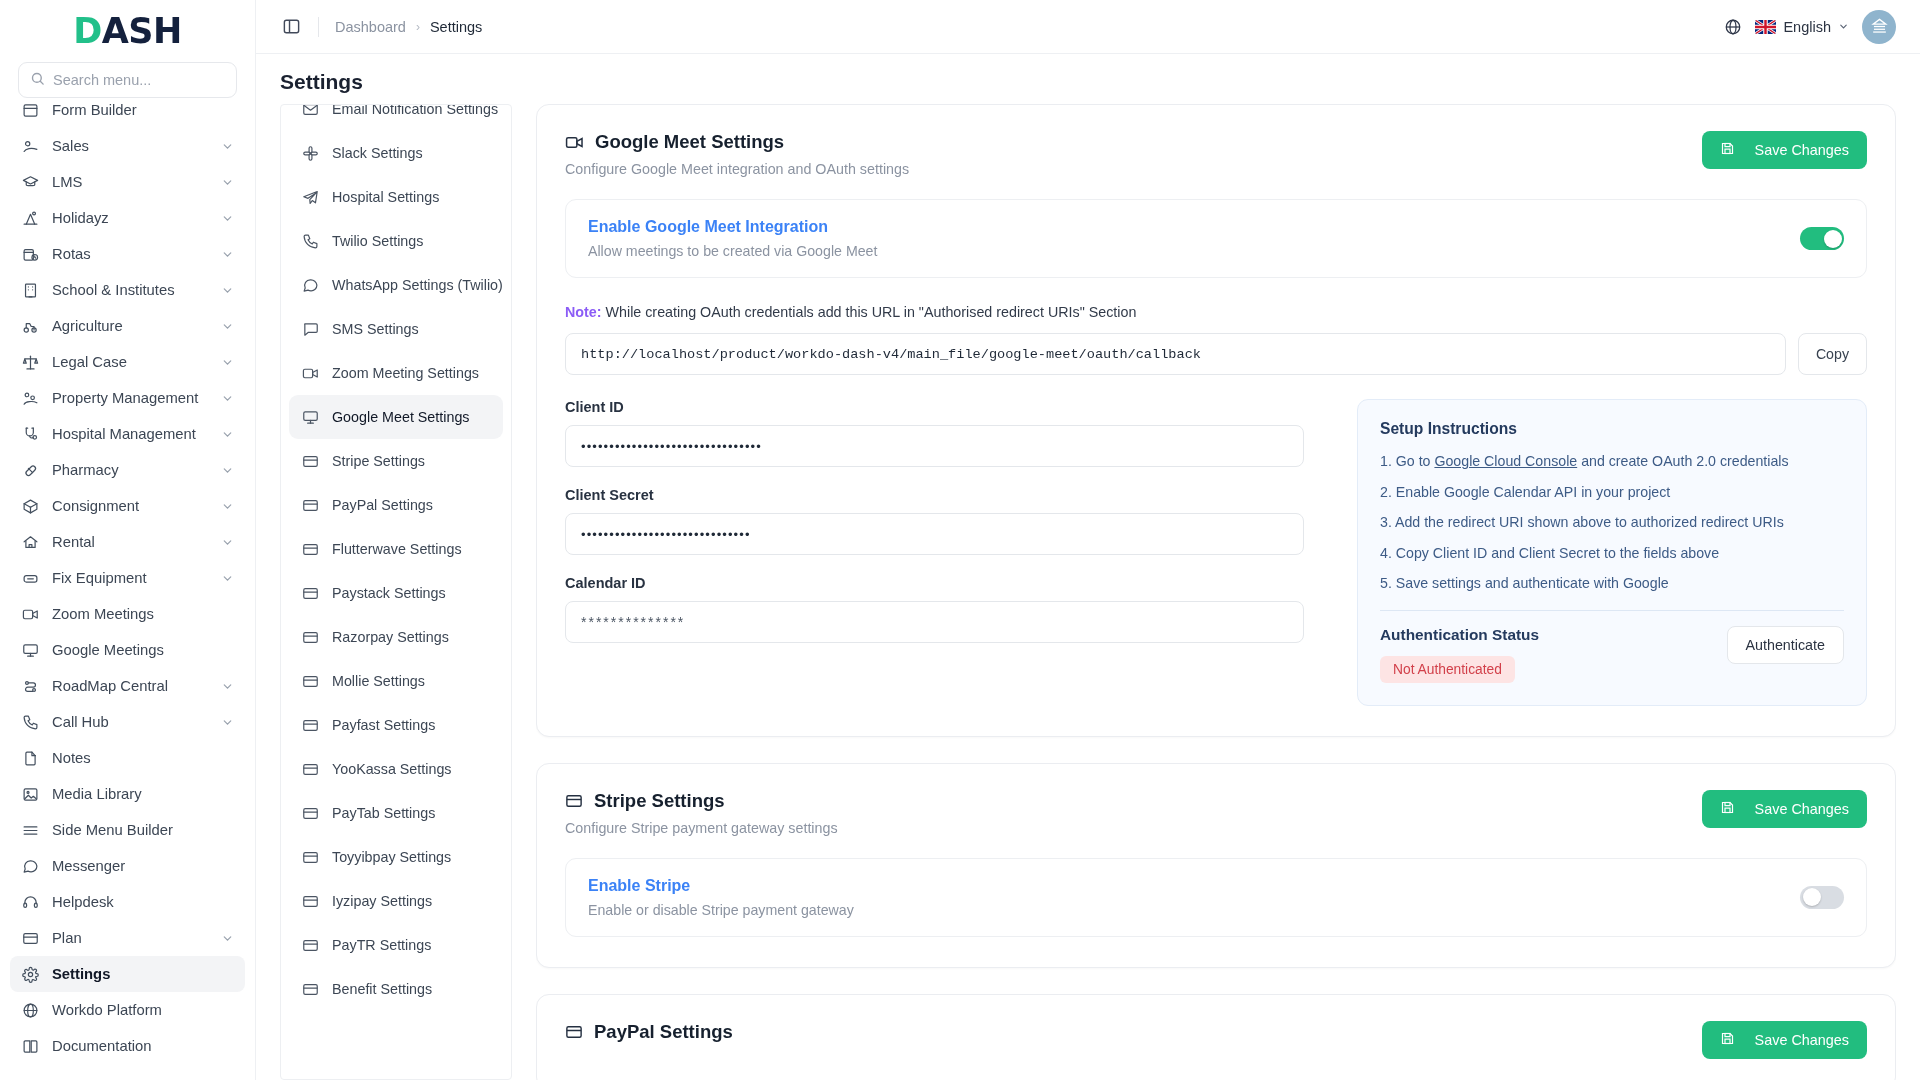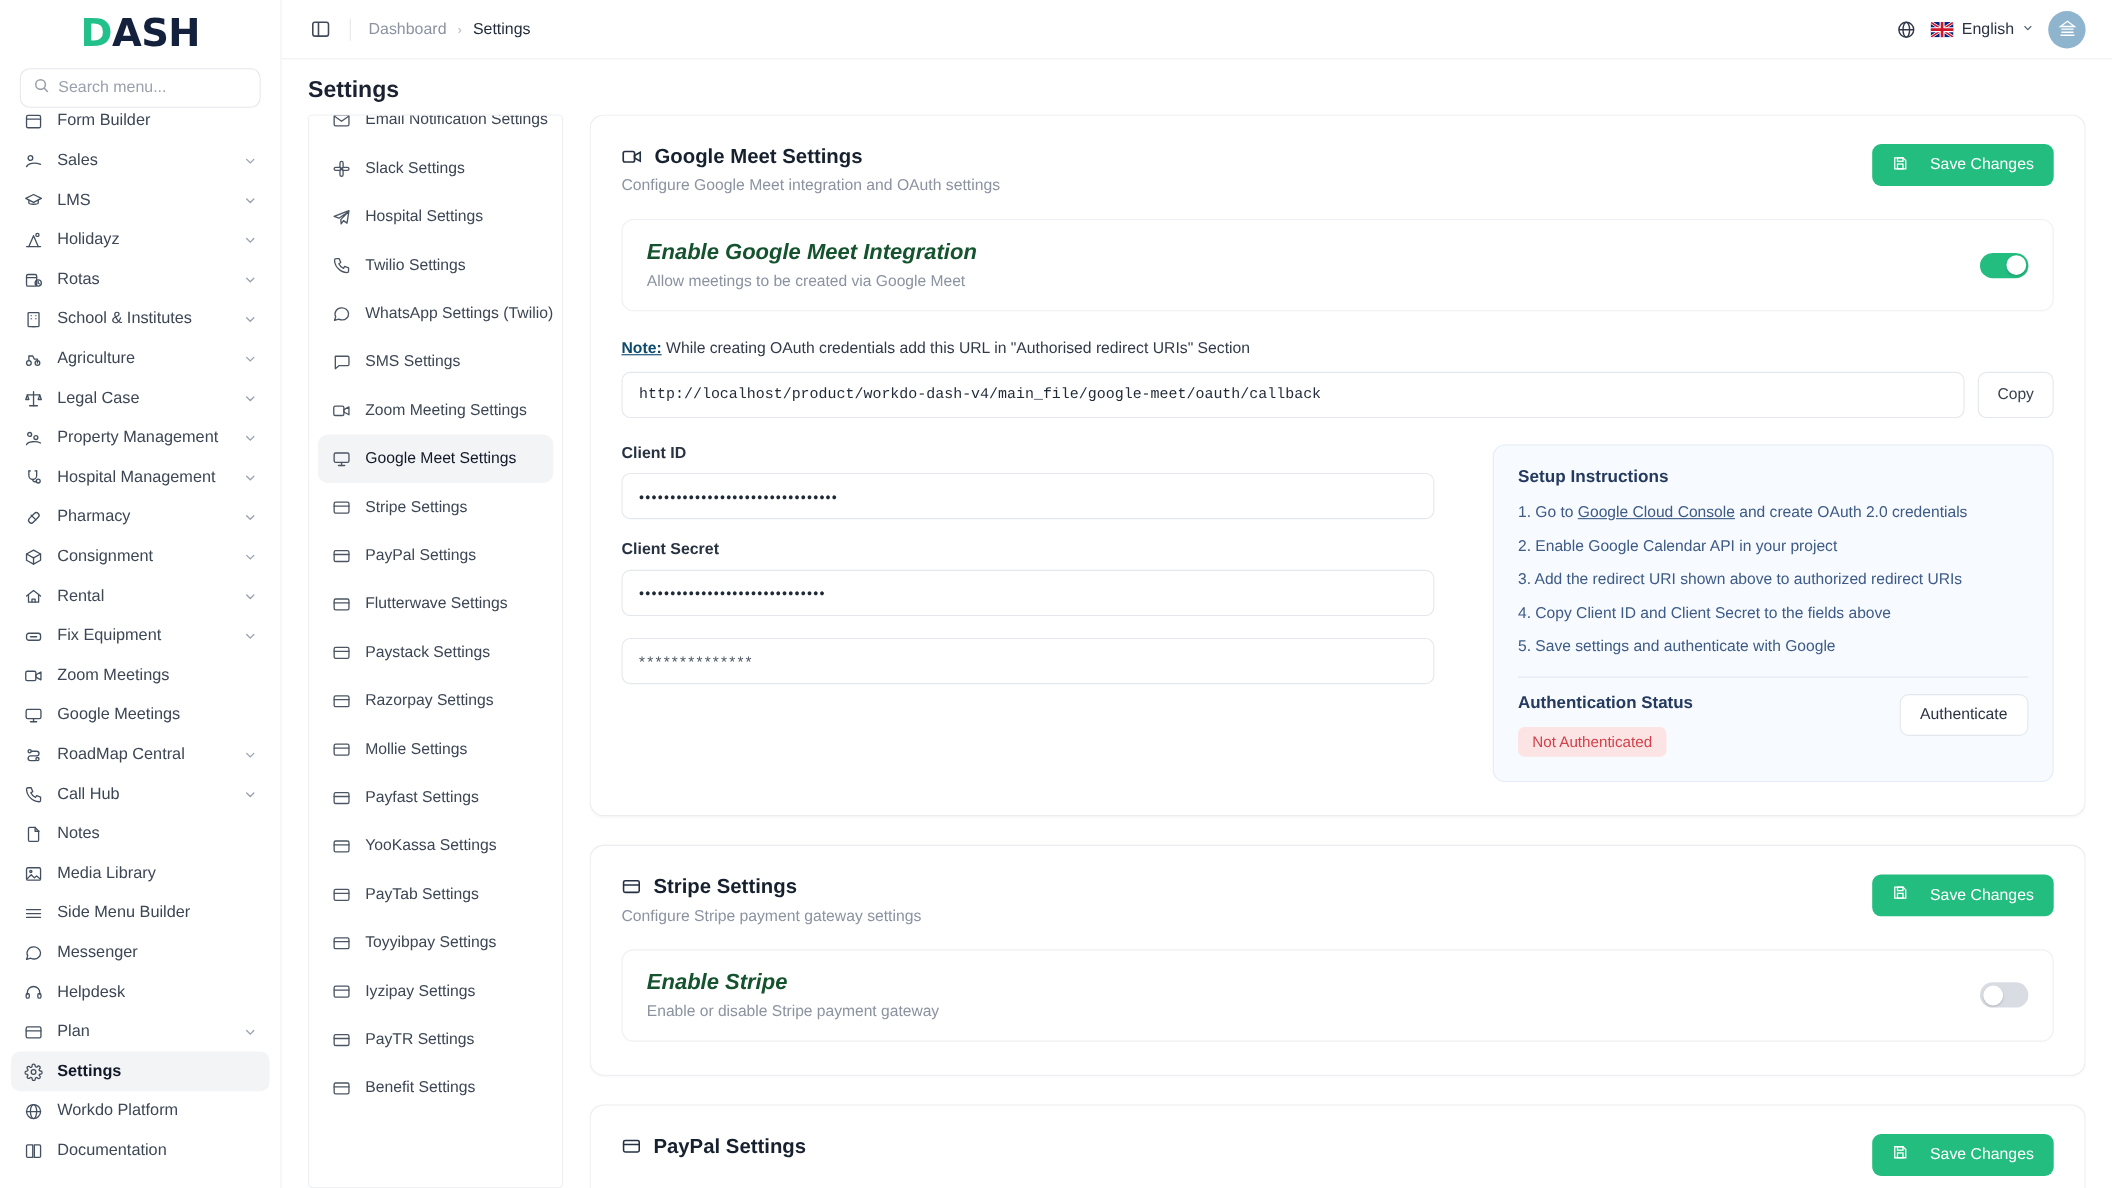--- a/index.html
+++ b/index.html
@@ -107,35 +107,35 @@
   .btn-save {
     margin-left: auto; background: #22bd7f; color: #fff; border: none; border-radius: 8px;
     height: 38px; padding: 0 18px; font-size: 14.4px; font-weight: 500; cursor: pointer;
     display: flex; align-items: center; gap: 20px; font-family: "Liberation Sans", sans-serif;
   }
 
   .toggle-row {
     margin-top: 22px; border: 1px solid #edeff2; border-radius: 11px;
     padding: 18px 22px; display: flex; align-items: center;
   }
-  .toggle-row .tr-title { font-size: 20px; font-weight: 600; color: #14532d; font-style: italic; }
+  .toggle-row .tr-title { font-size: 16px; font-weight: 600; color: #3b82f6; }
   .toggle-row .tr-sub { font-size: 14.2px; color: #8b93a1; margin-top: 7px; }
   .switch {
     margin-left: auto; width: 44px; height: 23px; border-radius: 12px;
     background: #d9dde3; position: relative; cursor: pointer; flex: 0 0 44px;
   }
   .switch.on { background: #22bd7f; }
   .switch .knob {
     position: absolute; top: 2.5px; left: 2.5px; width: 18px; height: 18px;
     border-radius: 50%; background: #fff; box-shadow: 0 1px 2px rgba(0,0,0,.2);
   }
   .switch.on .knob { left: auto; right: 2.5px; }
 
   .note { margin-top: 26px; font-size: 14.3px; color: #313a49; }
-  .note b { color: #0c4a6e; font-weight: 700; text-decoration: underline; }
+  .note b { color: #8b5cf6; font-weight: 700; }
 
   .url-row {
     margin-top: 13px; display: flex; align-items: flex-end; gap: 12px;
   }
   .url-input {
     flex: 1; height: 42px; border: 1px solid #e4e7eb; border-radius: 8px;
     padding: 0 15px; font-family: "Liberation Mono", monospace; font-size: 13.6px;
     color: #1f2937; background: #fff; outline: none; display: flex; align-items: center;
   }
   .btn-copy {
@@ -851,20 +851,21 @@
             <div class="col-left" id="fieldsCol">
                 <div class="field">
                   <label>Client ID</label>
                   <div class="inp">••••••••••••••••••••••••••••••••</div>
                 </div>
                 <div class="field">
                   <label>Client Secret</label>
                   <div class="inp">••••••••••••••••••••••••••••••</div>
                 </div>
                 <div class="field">
+                  <label>Calendar ID</label>
                   <div class="inp stars">**************</div>
                 </div>
               </div>
             <div class="col-right">
               <div class="setup">
                 <h4>Setup Instructions</h4>
                 <ul id="setupSteps">
                     <li><span>1. Go to </span><a>Google Cloud Console</a><span> and create OAuth 2.0 credentials</span></li>
                     <li><span>2. Enable Google Calendar API in your project</span></li>
                     <li><span>3. Add the redirect URI shown above to authorized redirect URIs</span></li>

